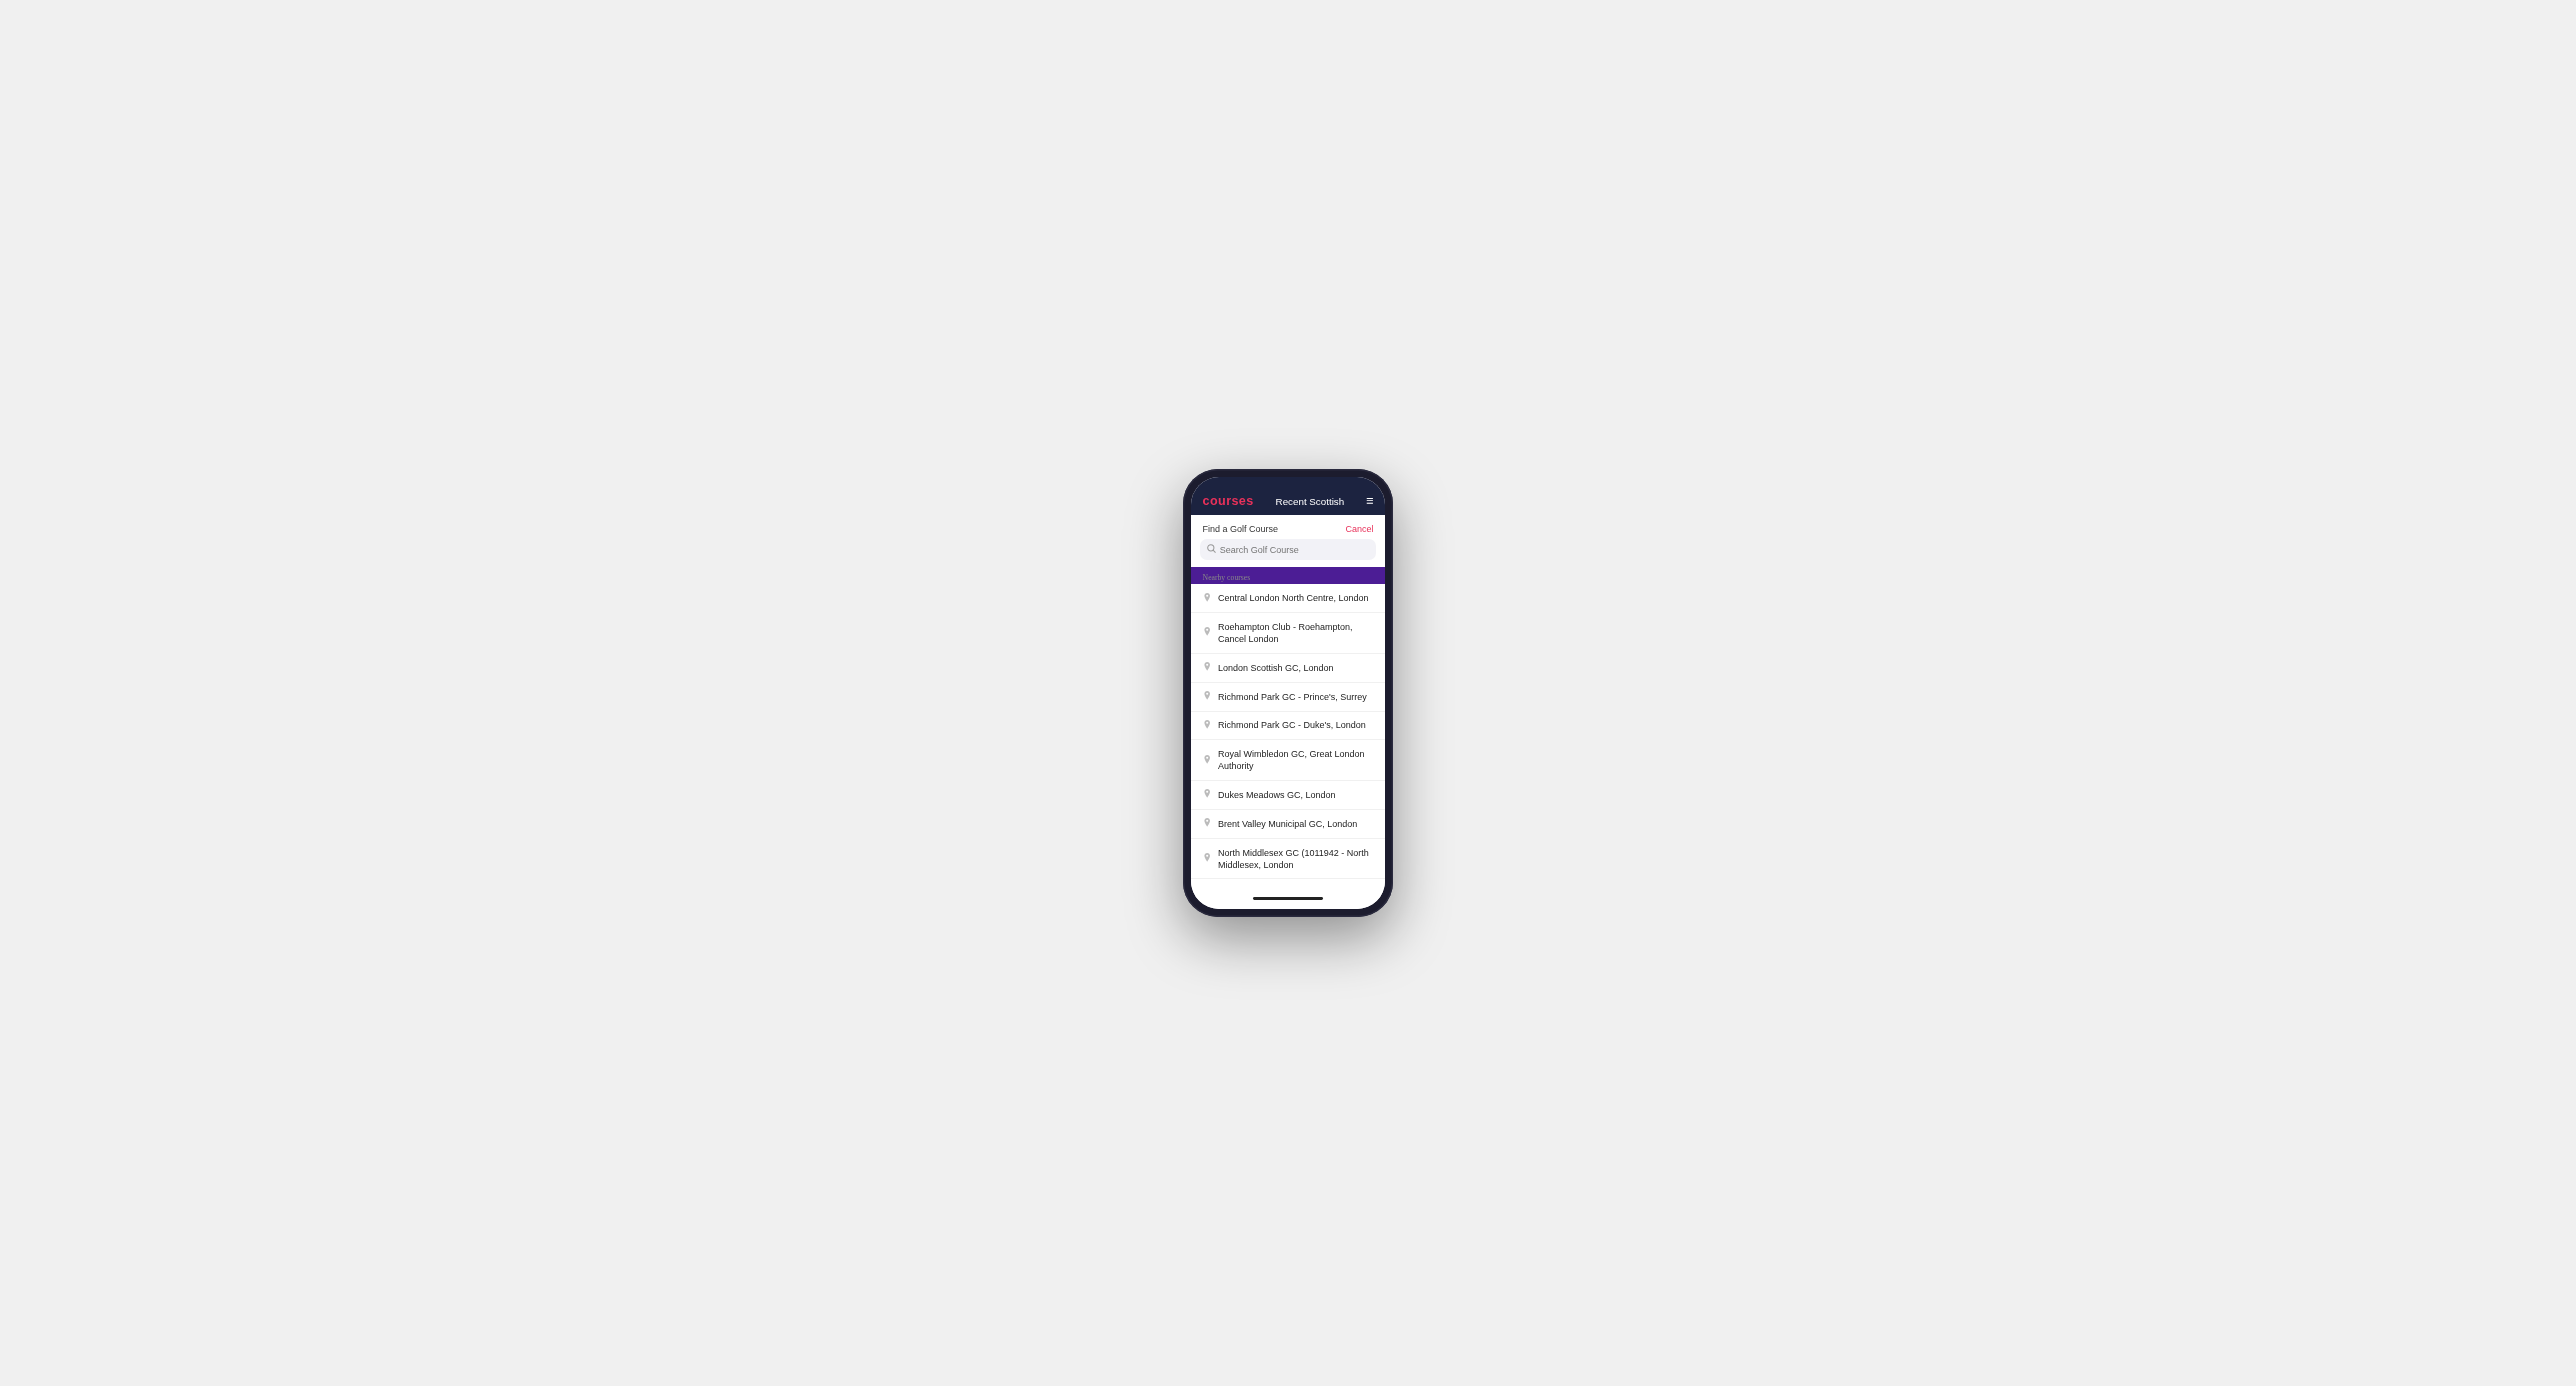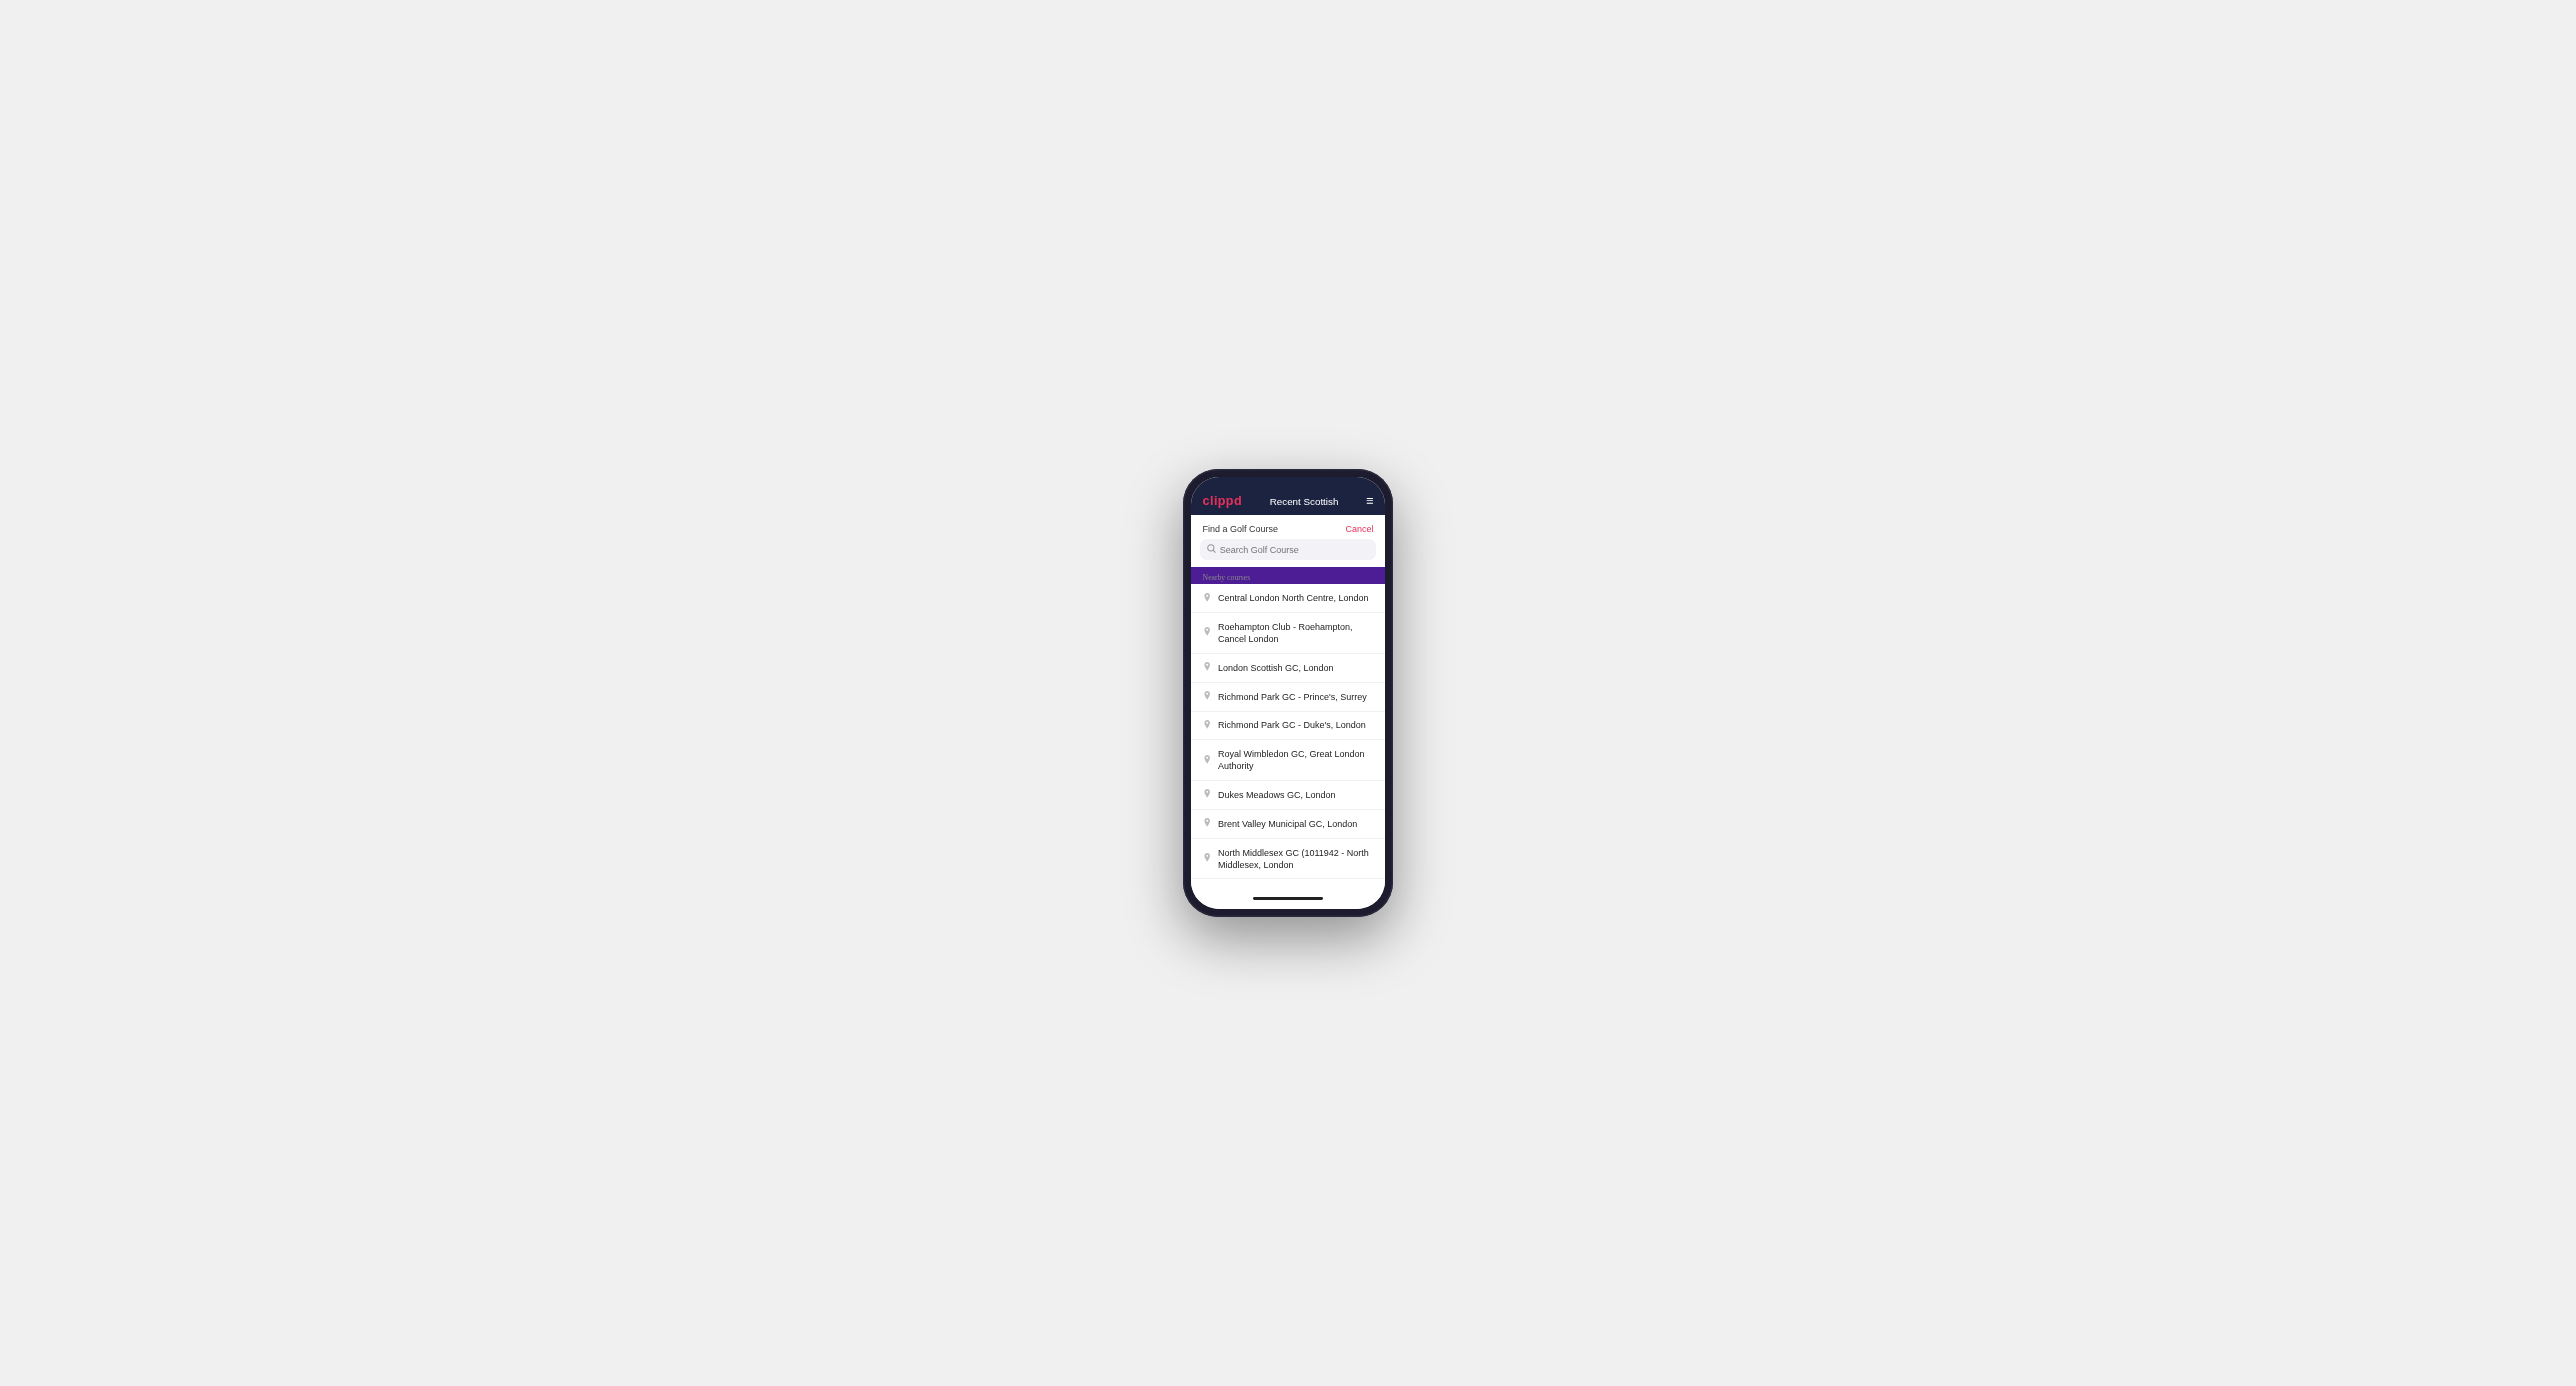--- a/index.html
+++ b/index.html
@@ -188,21 +188,21 @@
   </style>
 </head>
 <body>
 
 <div class="phone-outer">
   <div class="phone-inner">
 
     <div class="status-bar"></div>
 
     <div class="nav-bar">
-      <span class="logo">clippd</span>
+      <span class="logo">courses</span>
       <span class="nav-title">Recent Scottish</span>
       <span class="hamburger-icon">≡</span>
     </div>
 
     <div class="content">
 
       <div class="find-header">
         <span class="find-label">Find a Golf Course</span>
         <button class="cancel-btn">Cancel</button>
       </div>

